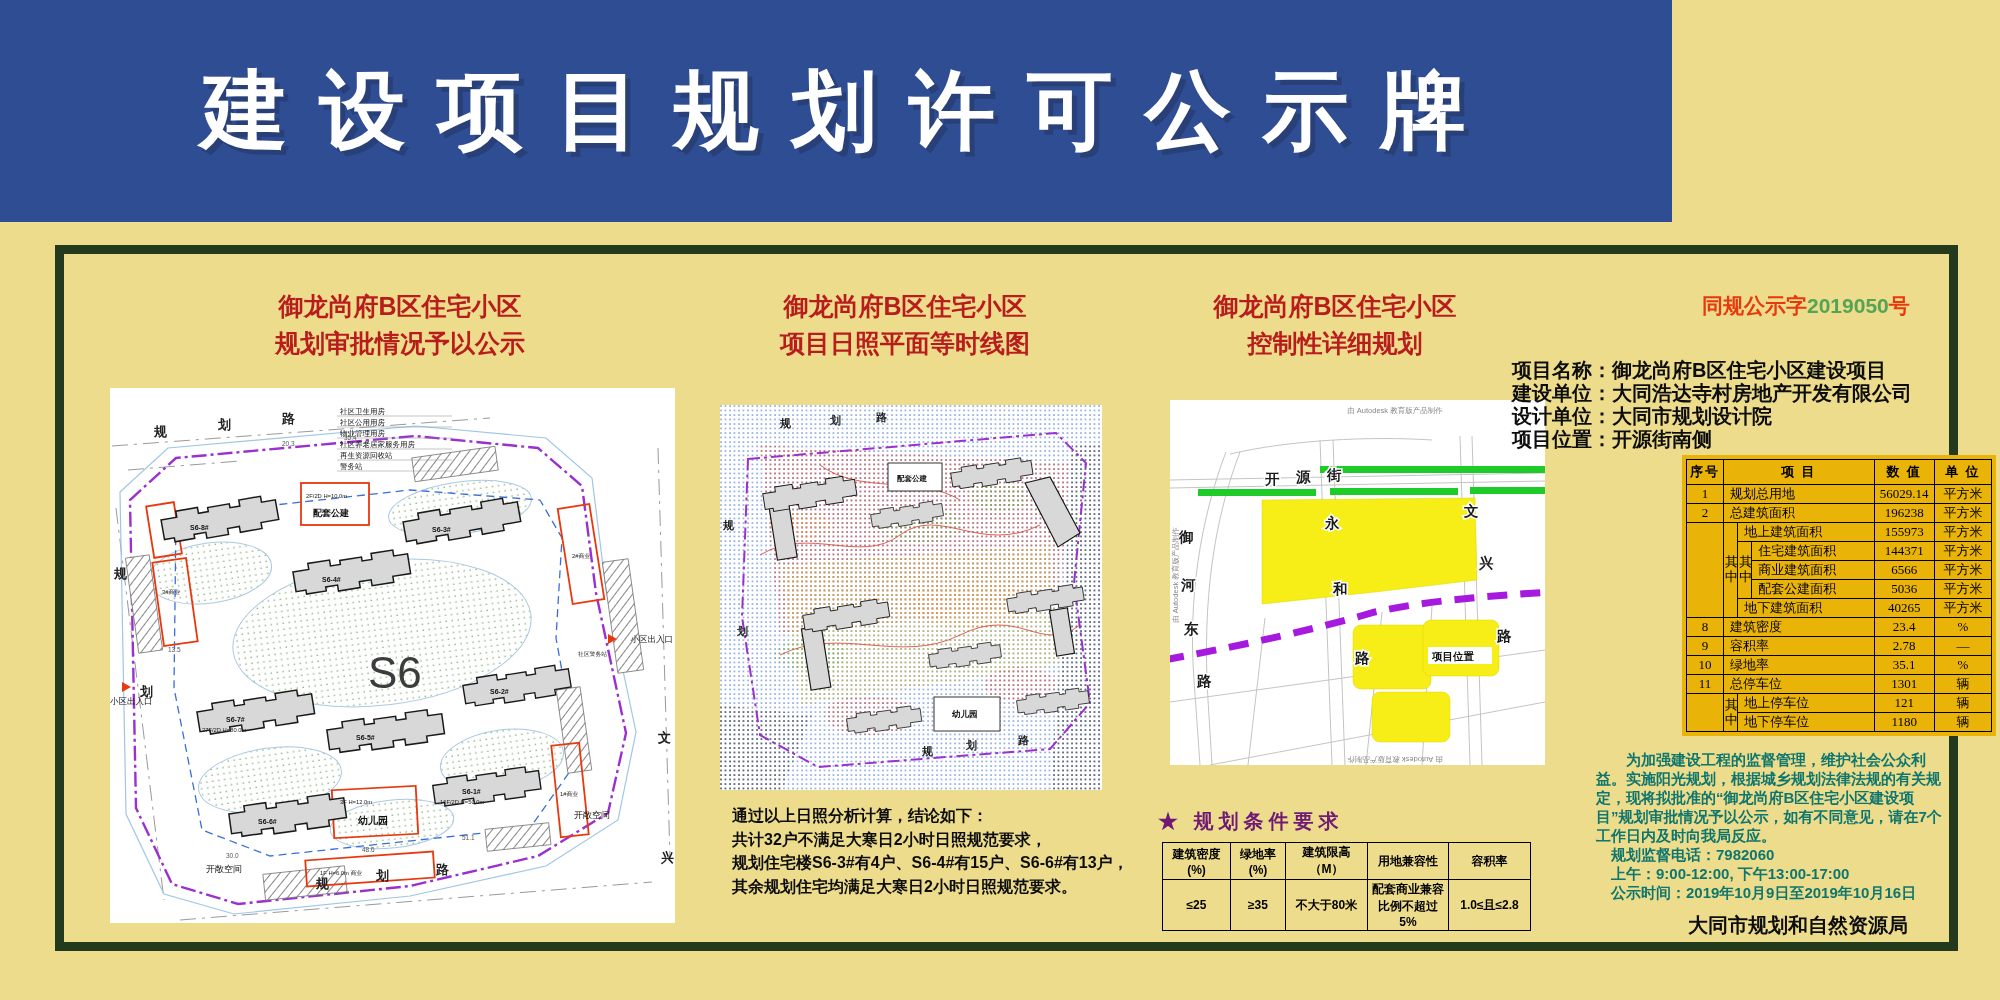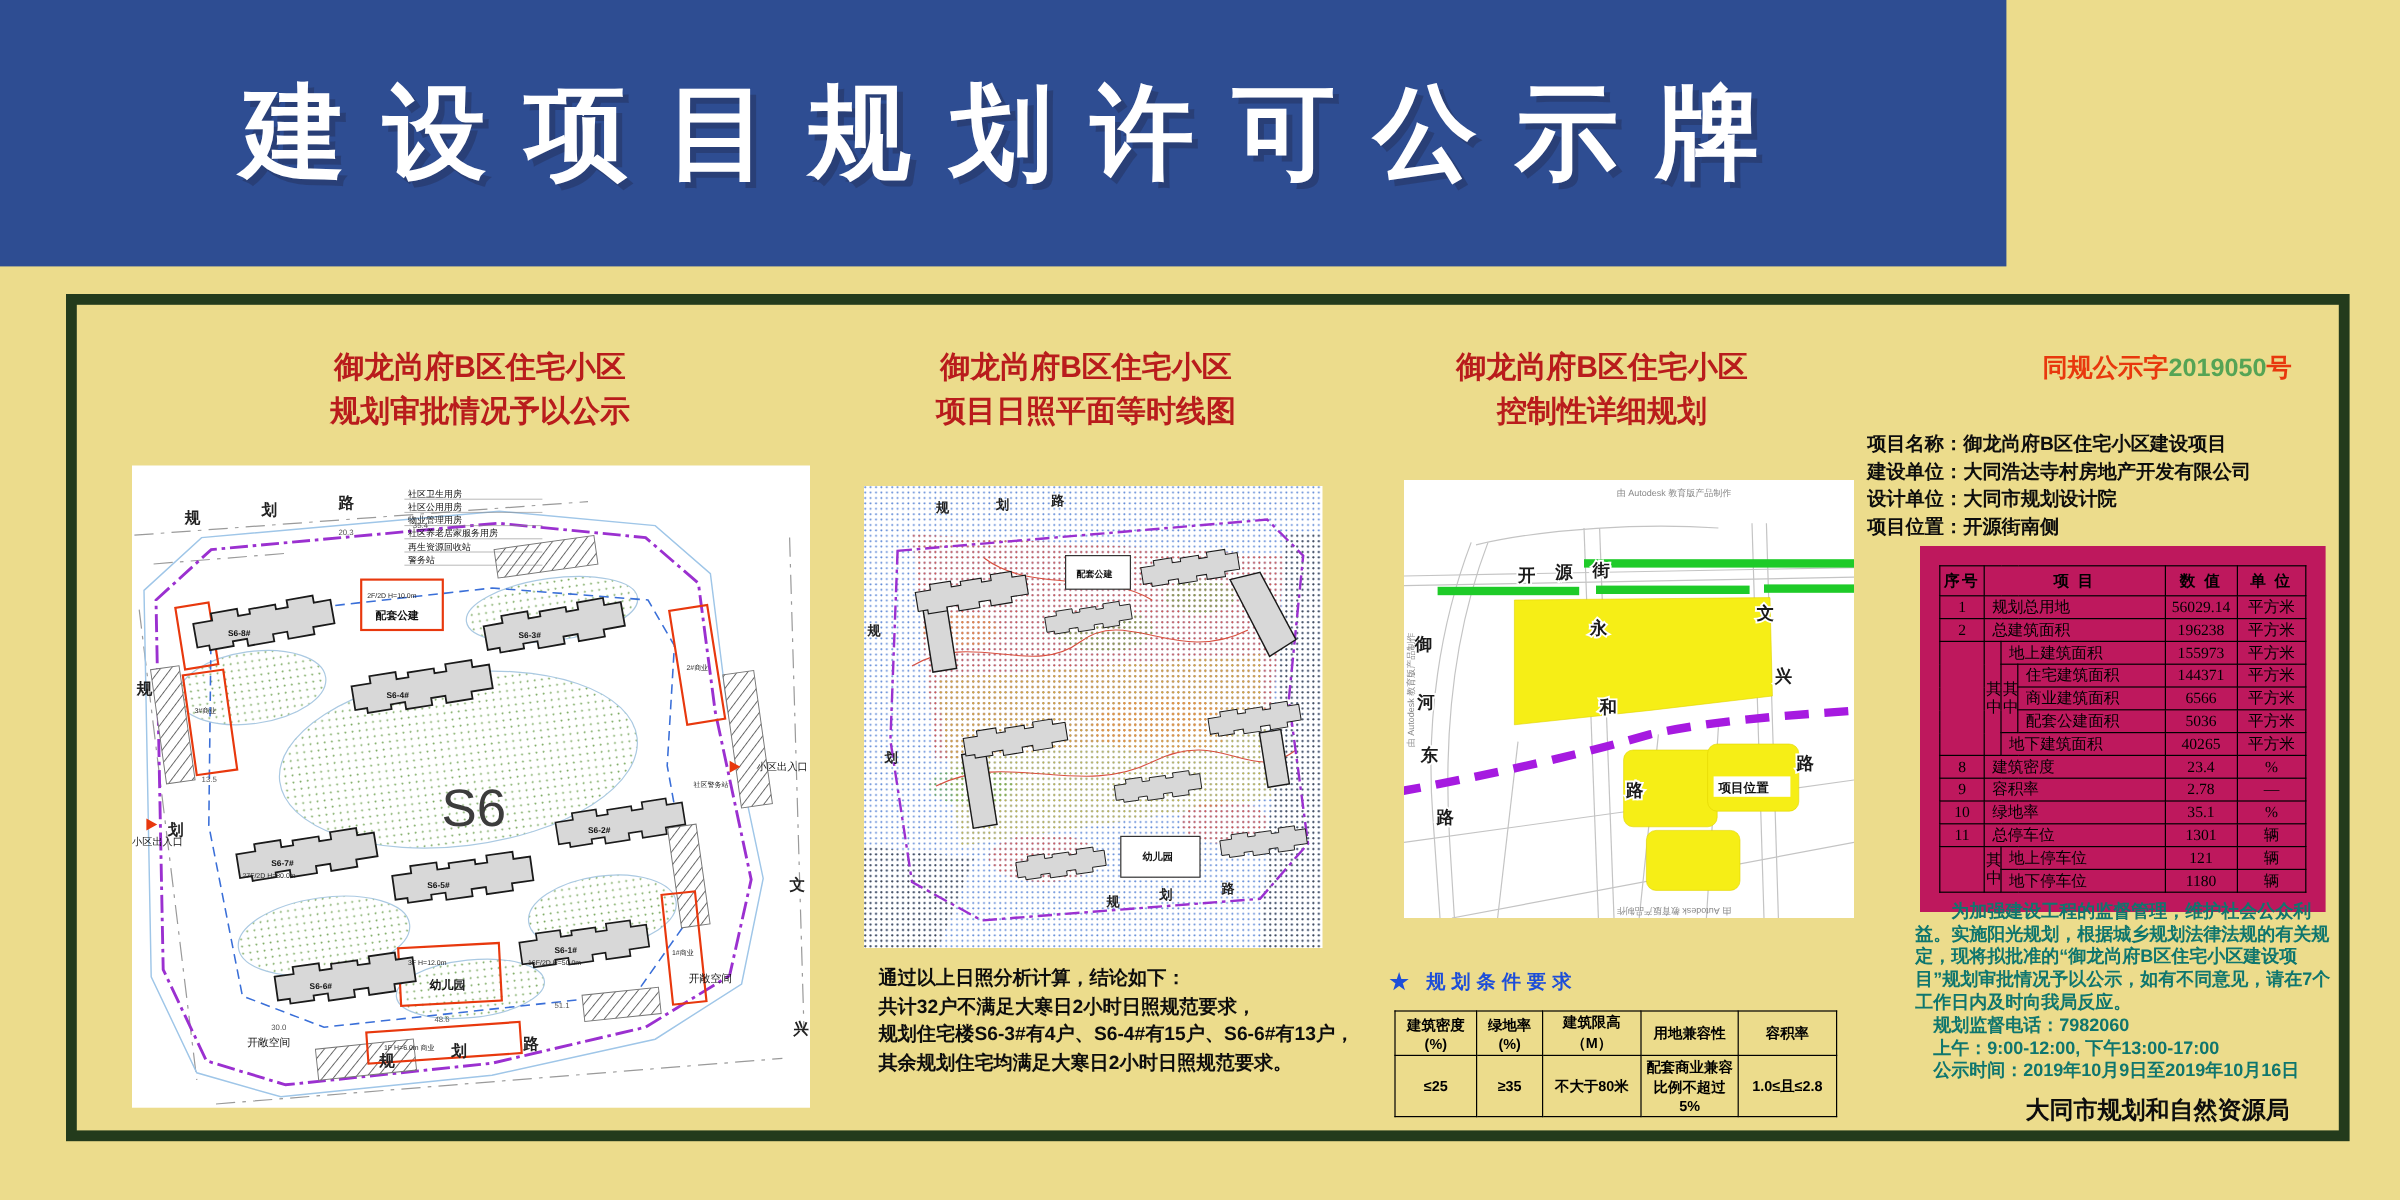--- a/index.html
+++ b/index.html
@@ -13,27 +13,27 @@
   .frame{position:absolute;left:55px;top:23px;width:1885px;height:688px;border:9px solid #233b1c;}
   .ptitle{position:absolute;width:500px;text-align:center;font-size:25px;font-weight:bold;
           line-height:37px;color:#b91c1c;}
   .t1{left:150px;top:66px;} .t2{left:655px;top:66px;} .t3{left:1085px;top:66px;}
   .docno{position:absolute;left:1702px;top:70px;width:235px;font-size:21px;font-weight:bold;white-space:nowrap;}
   .docno .red{color:#e8380d;} .docno .grn{color:#55a455;}
   .panel-img{position:absolute;background:#fff;}
   .p1pos{left:110px;top:166px;} .p2pos{left:720px;top:183px;} .p3pos{left:1170px;top:178px;}
   .p2text{position:absolute;left:732px;top:582px;width:410px;font-size:16px;font-weight:bold;
           line-height:23.5px;color:#0d0d0d;}
-  .cond-head{position:absolute;left:1158px;top:586px;font-size:16px;font-weight:bold;letter-spacing:5px;color:#1d4ed8;}
+  .cond-head{position:absolute;left:1158px;top:586px;font-size:20px;font-weight:bold;letter-spacing:5px;color:#701a75;}
   .cond-table{position:absolute;left:1162px;top:620px;border-collapse:collapse;
               font-size:12px;font-weight:bold;text-align:center;color:#000;table-layout:fixed;}
   .cond-table td{border:1.6px solid #000;padding:1px 2px;}
   .cond-table .hrow td{height:26px;margin-top:12px;} .cond-table .vrow td{height:38px;}
-  .info{position:absolute;left:1556px;top:137px;font-size:16px;font-weight:bold;line-height:23px;color:#0d0d0d;}
-  .tablewrap{position:absolute;left:1600px;top:233px;background:#be185d;padding:16px;}
+  .info{position:absolute;left:1512px;top:137px;font-size:20px;font-weight:bold;line-height:23px;color:#0d0d0d;}
+  .tablewrap{position:absolute;left:1682px;top:233px;background:#eab308;padding:4px;}
   .maintable{border-collapse:collapse;font-family:"Liberation Serif","DejaVu Serif",serif;
              font-size:13px;text-align:center;color:#000;table-layout:fixed;width:306px;}
   .maintable td{border:1.6px solid #000;padding:0 2px;height:18px;overflow:hidden;}
   .maintable .hd td{height:24px;font-weight:bold;letter-spacing:2px;}
   .maintable .item{text-align:left;padding-left:6px;}
   .maintable .vert{word-break:break-all;line-height:1.15;padding:0 1px;}
   .notice{position:absolute;left:1596px;top:528px;width:350px;color:#0f766e;
           font-weight:bold;font-size:15px;line-height:19px;}
   .notice p{margin:0;text-indent:2em;}
   .notice .nline{padding-left:1em;}

